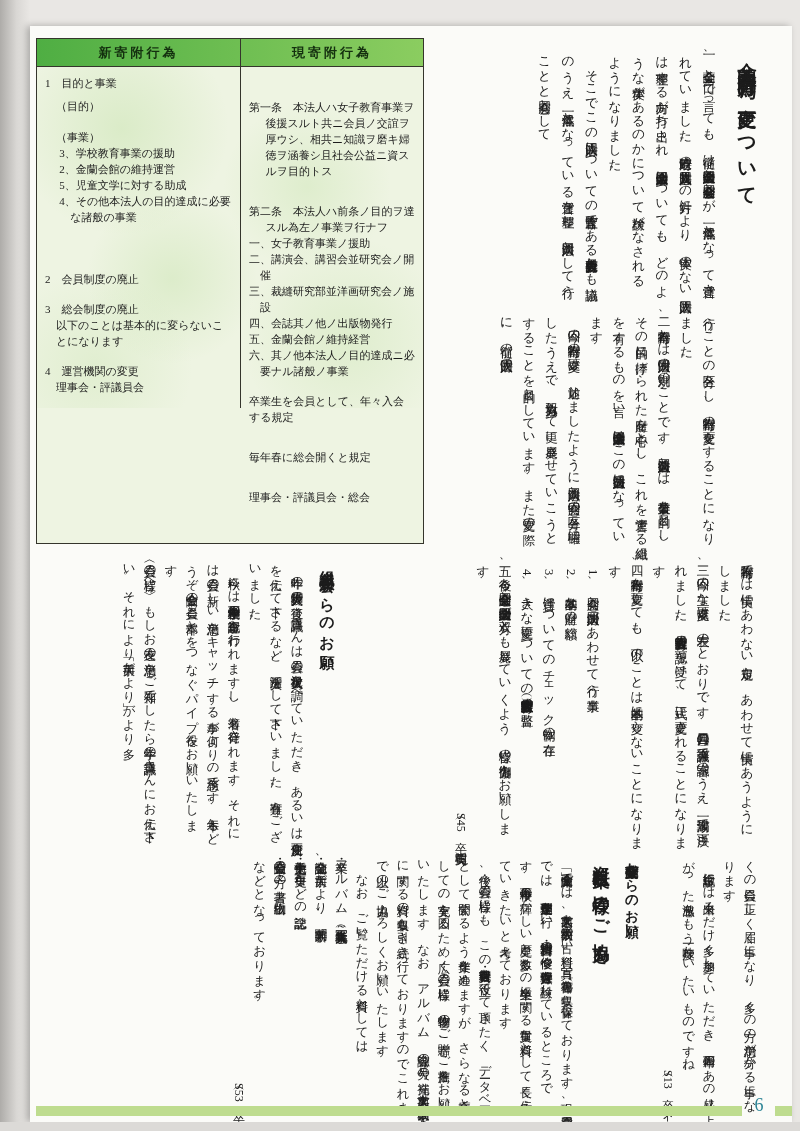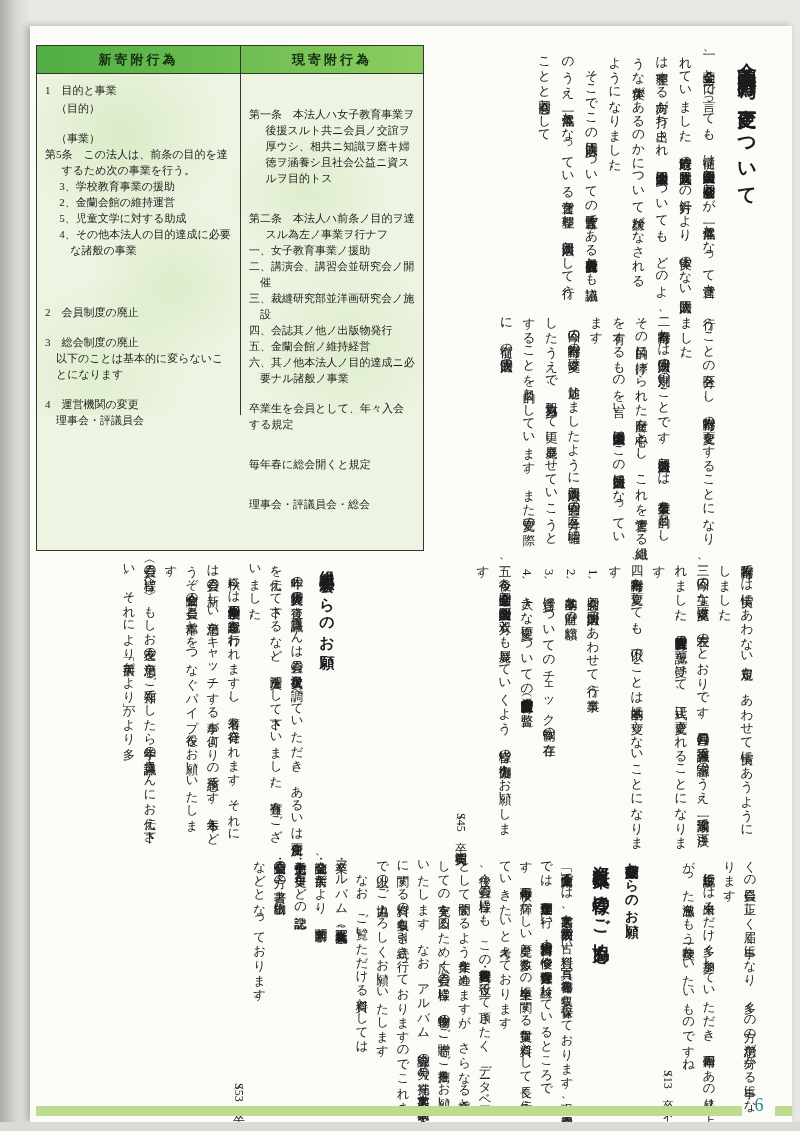--- a/index.html
+++ b/index.html
@@ -6,21 +6,21 @@
   body{width:800px;height:1131px;position:relative;overflow:hidden;
        background:#e9e7e4;font-family:"Liberation Serif",serif;color:#1c1c1c;}
   
   .page{position:absolute;left:30px;top:26px;width:762px;height:1096px;
         background:#fbfbf8;box-shadow:-3px 0 7px rgba(0,0,0,.28);}
   .edge-left{position:absolute;left:0;top:0;width:30px;height:1131px;
         background:linear-gradient(90deg,#aeaca9,#d9d7d4 55%,#e9e7e4);}
   .edge-bottom{position:absolute;left:0;bottom:0;width:800px;height:9px;background:#dcdad7;}
 
   
-  .cmp{position:absolute;left:36px;top:45px;width:388px;height:506px;
+  .cmp{position:absolute;left:36px;top:38px;width:388px;height:506px;
        border:1.5px solid #35352c;background:#eef4e2;box-sizing:border-box;}
   .thead{display:flex;height:27px;border-bottom:1px solid #35352c;
          background:linear-gradient(90deg,#4fae43,#8bcd60);}
   .th{font-family:"Liberation Sans",sans-serif;font-weight:bold;font-size:13px;
       color:#14300f;display:flex;align-items:center;justify-content:center;letter-spacing:3px;}
   .th-l{width:204px;border-right:1px solid #35352c;box-sizing:border-box;}
   .th-r{flex:1;}
   .tbody{display:flex;height:341px;position:relative;}
   .tbody::before{content:"";position:absolute;inset:0;pointer-events:none;
       background:
@@ -30,21 +30,21 @@
         radial-gradient(circle at 80% 80%, rgba(140,200,95,.16), transparent 25%),
         radial-gradient(circle at 15% 88%, rgba(140,200,95,.14), transparent 22%);}
   .tcol{padding:8px 8px;font-size:11px;line-height:16px;box-sizing:border-box;position:relative;}
   .tcol-l{width:204px;border-right:1px solid #35352c;}
   .tcol-r{flex:1;}
   .tline{margin:0;}
   .h1{padding-left:1em;text-indent:-1em;}
   .h2{padding-left:1.5em;text-indent:-1.5em;}
   .li{padding-left:1.3em;}
   .h1x{padding-left:2.3em;text-indent:-1em;}
-  .mt1{margin-top:2px;}.mt2{margin-top:14px;}.mt3{margin-top:24px;}.mt4{margin-top:46px;}
+  .mt1{margin-top:8px;font-family:Liberation Mono, monospace;}.mt2{margin-top:14px;}.mt3{margin-top:24px;}.mt4{margin-top:46px;}
 
   
   .vtext{writing-mode:vertical-rl;}
   .vp{margin:0;}
   .flow{display:contents;}
   .sig{text-align:end;font-size:12px;}
   .vli{padding-top:2em;text-indent:-1em;}
 
   
   .art1{position:absolute;left:430px;top:40px;width:330px;height:512px;}
@@ -89,21 +89,20 @@
 <section class="cmp">
   <div class="thead">
     <div class="th th-l">新寄附行為</div>
     <div class="th th-r">現寄附行為</div>
   </div>
   <div class="tbody">
     <div class="tcol tcol-l">
         <p class="tline">1　目的と事業</p>
         <p class="tline mt1">　（目的）</p>
         <p class="tline mt2">　（事業）</p>
-        <p class="tline h2">第5条　この法人は、前条の目的を達するため次の事業を行う。</p>
         <p class="tline li">3、学校教育事業の援助</p>
         <p class="tline li">2、金蘭会館の維持運営</p>
         <p class="tline li">5、児童文学に対する助成</p>
         <p class="tline li h1x">4、その他本法人の目的達成に必要な諸般の事業</p>
         <p class="tline mt4">2　会員制度の廃止</p>
         <p class="tline mt2">3　総会制度の廃止</p>
         <p class="tline h1">　以下のことは基本的に変らないことになります</p>
         <p class="tline mt2">4　運営機関の変更</p>
         <p class="tline">　理事会・評議員会</p>
       </div>

